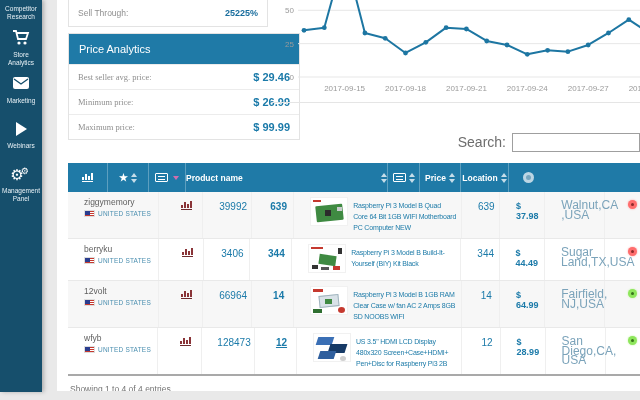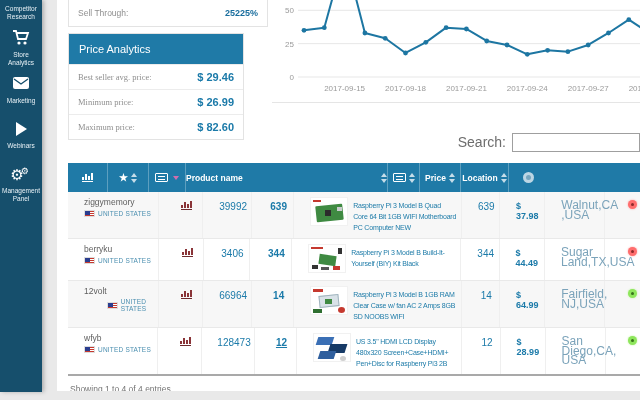--- a/index.html
+++ b/index.html
@@ -20,21 +20,21 @@
   .card { position:absolute; left:57px; top:0; width:583px; height:391px;
           background:#fff; overflow:hidden; }
 
   
   .sellthrough { position:absolute; left:11px; top:0; width:200px; height:27px;
                  border:1px solid #e3e3e3; border-top:none; display:flex;
                  align-items:center; justify-content:space-between; padding:0 9px; background:#fff; }
   .st-label { font-size:8.5px; color:#8f8f8f; }
   .st-value { font-size:9px; font-weight:bold; color:#1a6e9e; }
 
-  .price-panel { position:absolute; left:11px; top:33px; width:176px; border:1px solid #e3e3e3; background:#fff; }
+  .price-panel { position:absolute; left:11px; top:33px; width:232px; border:1px solid #e3e3e3; background:#fff; }
   .pp-header { background:#1f7aa7; color:#fff; font-size:11px; padding:9px 10px; }
   .pp-row { display:flex; align-items:center; justify-content:space-between;
             padding:6px 9px; border-top:1px solid #ececec; }
   .pp-label { font-size:8.5px; color:#8f8f8f;font-family:Liberation Serif, serif; }
   .pp-value { font-size:11px; font-weight:bold; color:#1b7aa9; }
 
   
   .chart-panel { position:absolute; left:215px; top:0; width:368px; height:103px;
                  border-bottom:1px solid #e5e5e5; }
   .chart-panel svg { display:block; }
@@ -199,21 +199,21 @@
       <div class="pp-row">
         <span class="pp-label">Best seller avg. price:</span>
         <span class="pp-value">$ 29.46</span>
       </div>
       <div class="pp-row">
         <span class="pp-label">Minimum price:</span>
         <span class="pp-value">$ 26.99</span>
       </div>
       <div class="pp-row">
         <span class="pp-label">Maximum price:</span>
-        <span class="pp-value">$ 82.60</span>
+        <span class="pp-value">$ 99.99</span>
       </div>
     </section>
 
     <section class="chart-panel">
       <svg id="chart-svg" width="368" height="103">
           <line x1="26" x2="368" y1="77" y2="77" stroke="#e7e7e7" stroke-width="1"></line>
           <text x="22" y="80" text-anchor="end" font-size="8" fill="#9a9a9a">0</text>
           <line x1="26" x2="368" y1="43.65" y2="43.65" stroke="#e7e7e7" stroke-width="1"></line>
           <text x="22" y="46.65" text-anchor="end" font-size="8" fill="#9a9a9a">25</text>
           <line x1="26" x2="368" y1="10.299999999999997" y2="10.299999999999997" stroke="#e7e7e7" stroke-width="1"></line>
@@ -405,21 +405,21 @@
               <span class="price-text">$ 44.49</span>
             </div>
     <div class="td c-location">
               <span class="location-text">Sugar Land,TX,USA</span>
             </div>
     <div class="td c-status">
               <span class="status-dot red"></span>
             </div>
           </div>
           <div class="tr odd">
-    <div class="td c-seller" style="flex-direction:row">
+    <div class="td c-seller" style="flex-direction:column">
       <span class="seller-name">12volt</span>
       <span class="seller-country">
         <span class="flag"></span>
                 <span>UNITED STATES</span>
       </span>
     </div>
     <div class="td c-chart">
       <span class="minichart">
                 <i style="height:3px"></i>
                 <i style="height:6px"></i>

